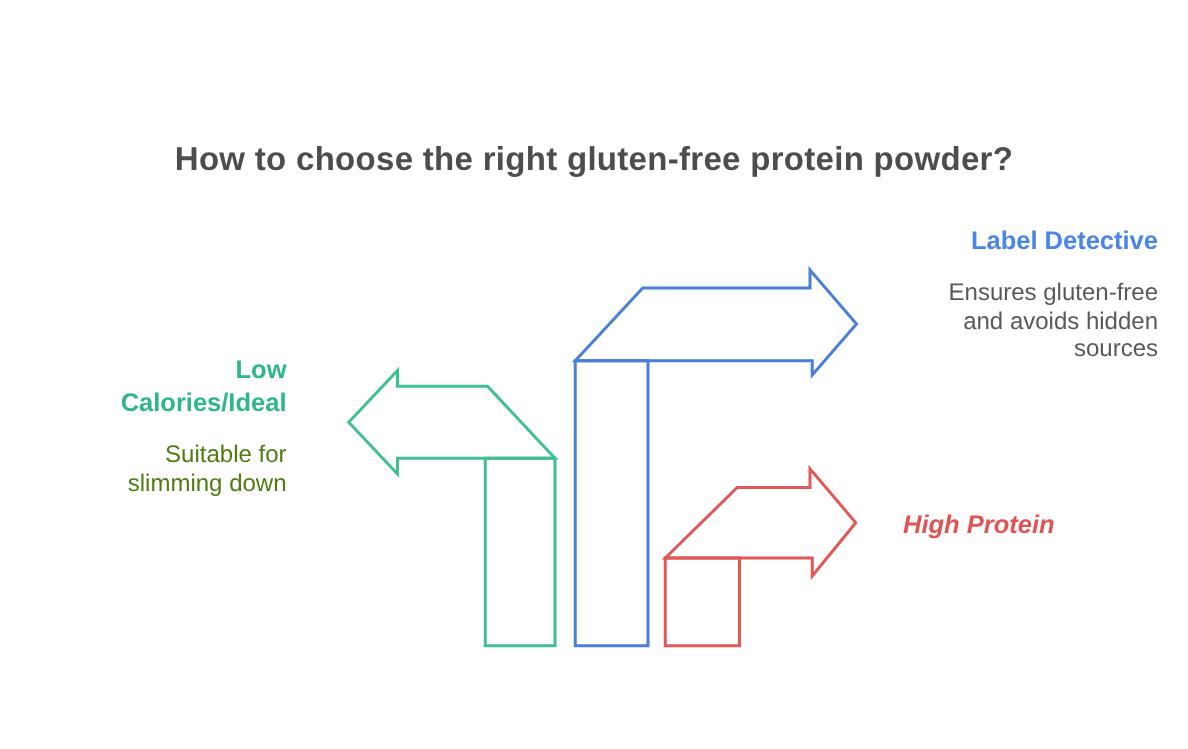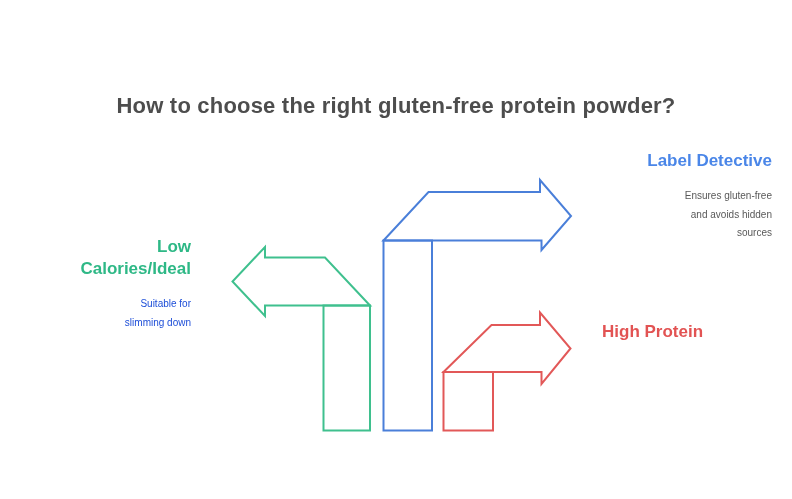--- a/index.html
+++ b/index.html
@@ -32,32 +32,32 @@
   }
   .text-block { position: absolute; }
   .text-block .label {
     font-size: 17px;
     font-weight: 700;
     line-height: 22px;
     white-space: pre-line;
   }
   .text-block .desc {
     margin-top: 15px;
-    font-size: 10px;
+    font-size: 16px;
     line-height: 18.5px;
     white-space: pre-line;
   }
   .block-left {
     top: 194px;
     right: 601px;
     text-align: right;
     width: 160px;
   }
   .block-right-1 { top: 108px; left: 602px; width: 170px; text-align: right; }
-  .block-right-2 { top: 279px; left: 602px; width: 170px; }
+  .block-right-2 { top: 297px; left: 602px; width: 170px; font-style: italic; }
 </style>
 </head>
 <body>
 
 <div class="canvas">
 
   <div class="title" style="color: rgb(77, 77, 77);">How to choose the right gluten-free protein powder?</div>
 
   <svg class="arrows-svg" viewBox="0 0 792 499">
 
@@ -80,21 +80,21 @@
   <div class="text-block block-right-1">
     <div class="label" style="color: rgb(74, 134, 232);">Label Detective</div>
     <div class="desc" style="color: rgb(89, 89, 89);">Ensures gluten-free
 and avoids hidden
 sources</div>
   </div>
 
   <div class="text-block block-left">
     <div class="label" style="color: rgb(46, 184, 134);">Low
 Calories/Ideal</div>
-    <div class="desc" style="color: #1d4ed8;">Suitable for
+    <div class="desc" style="color: #4d7c0f;">Suitable for
 slimming down</div>
   </div>
 
   <div class="text-block block-right-2">
     <div class="label" style="color: rgb(226, 83, 83);">High Protein</div>
   </div>
 
 </div>
 
 </body></html>

